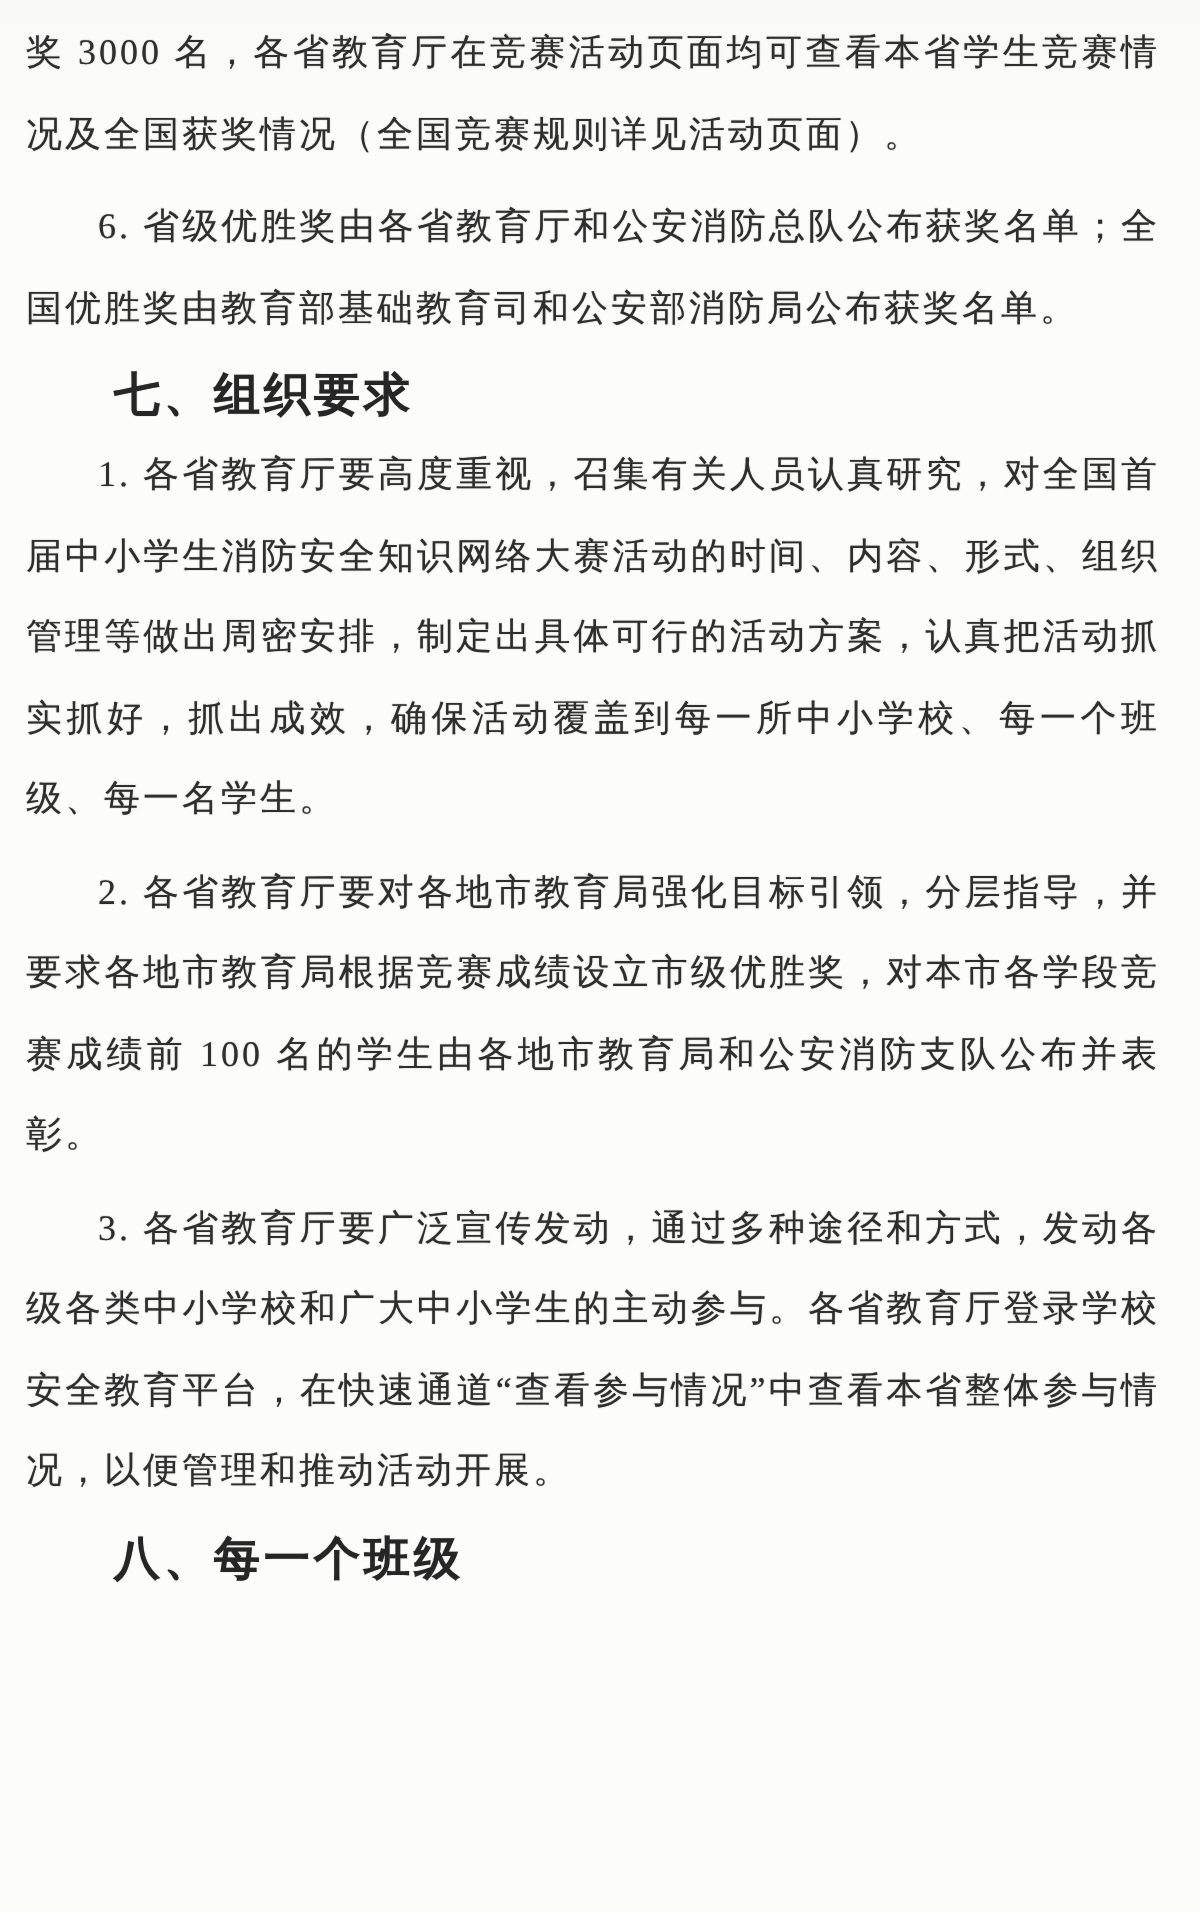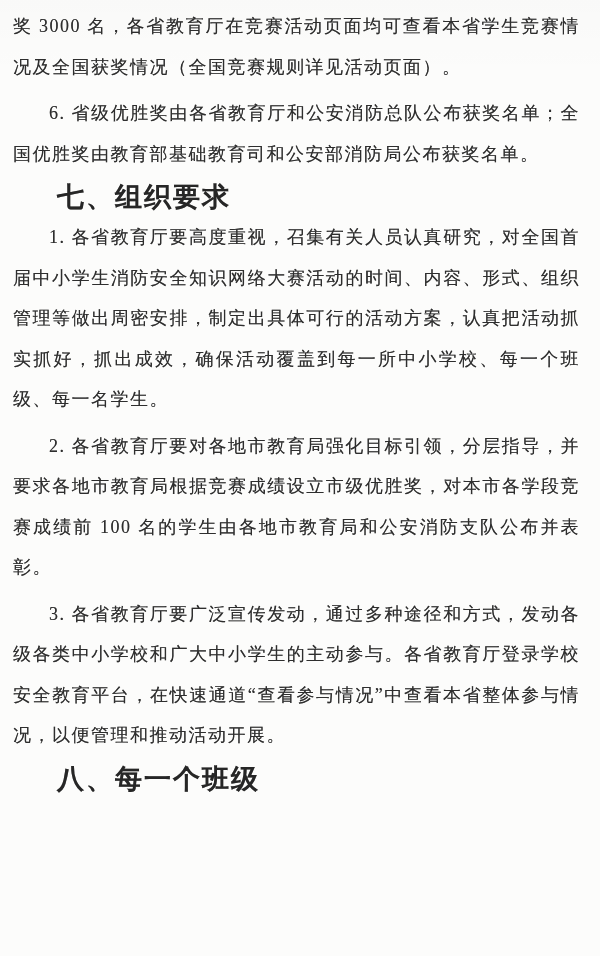--- a/index.html
+++ b/index.html
@@ -34,21 +34,21 @@
     text-shadow: 0 0 0.6px rgba(46,46,46,0.55);
   }
   p.body.cont {
     text-indent: 0;
   }
   h2.heading {
     margin: 3px 0 3px 0;
     padding-left: 44px;
     font-family: Liberation Sans, sans-serif;
     font-weight: bold;
-    font-size: 27px;
+    font-size: 23px;
     line-height: 34px;
     letter-spacing: 2px;
     color: var(--ink-heading, #262626);
     text-shadow: 0 0 0.5px rgba(38,38,38,0.5);
   }
 </style>
 </head>
 <body>
 
 <div class="page">

